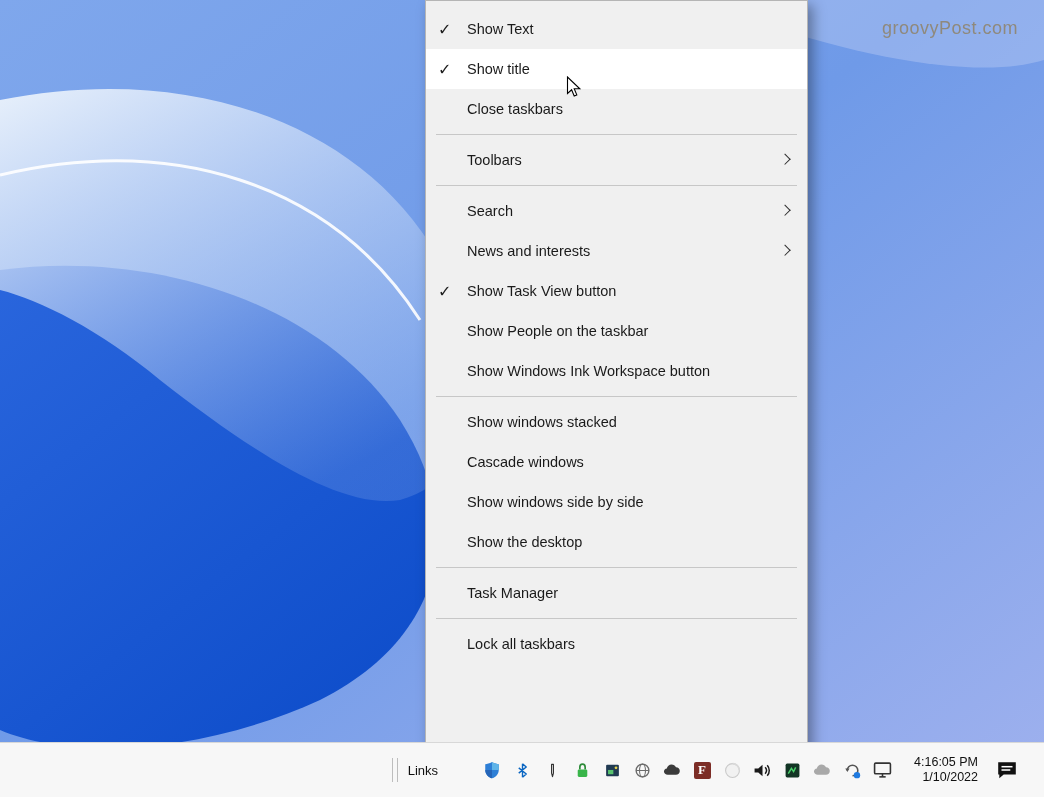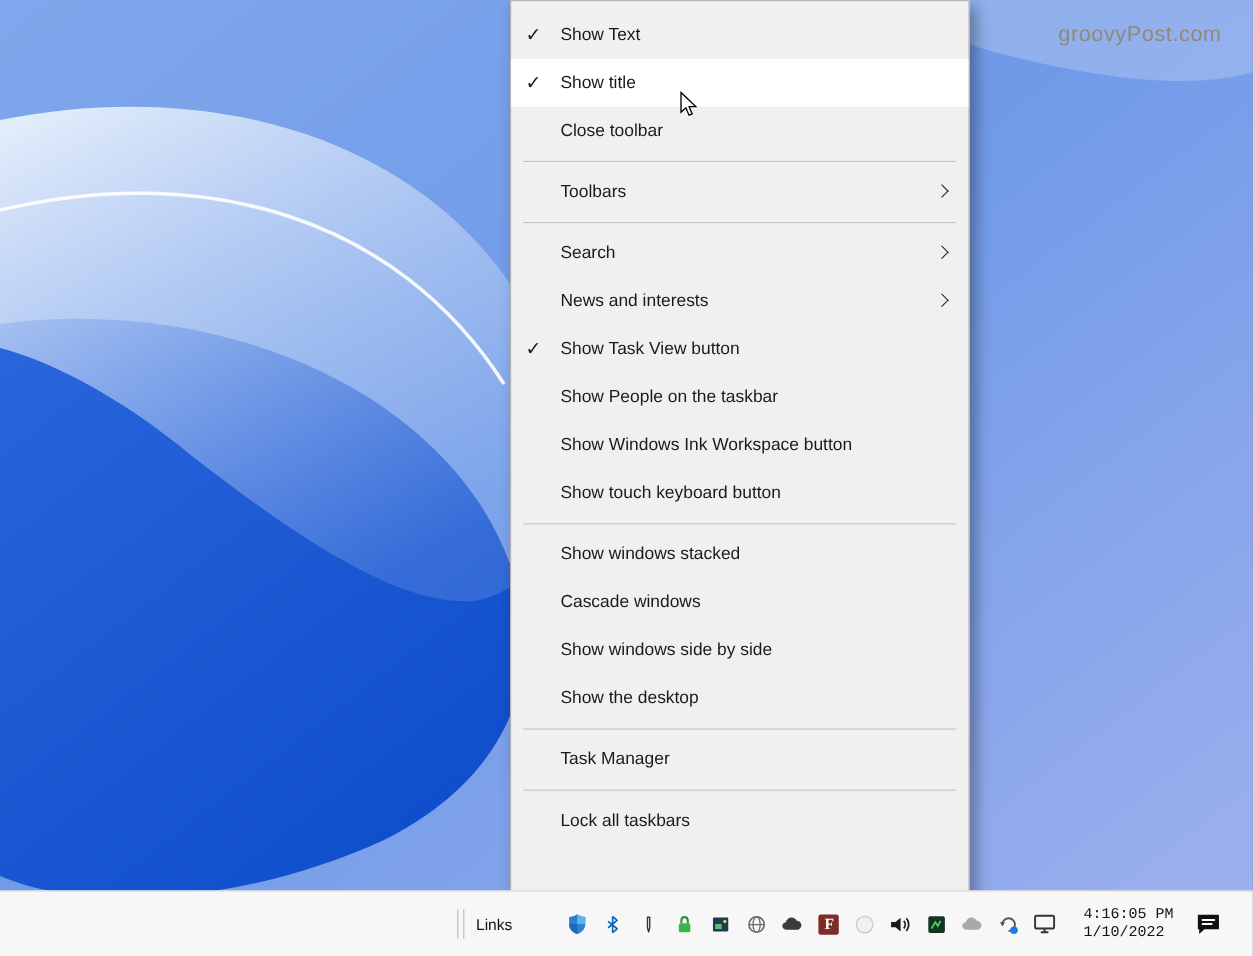--- a/index.html
+++ b/index.html
@@ -63,22 +63,22 @@
     width: 20px; height: 20px;
     display: flex; align-items: center; justify-content: center;
   }
   .f-badge {
     width: 17px; height: 17px; border-radius: 2px;
     background: #7c2d26; color: #fff;
     font-family: "Liberation Serif", serif; font-weight: bold; font-size: 13px;
     display: flex; align-items: center; justify-content: center;
   }
   .clock {
-    text-align: left; margin-left: 16px; padding: 0 6px;
-    line-height: 15px; font-size: 12.5px; font-family: Liberation Mono, monospace;
+    text-align: right; margin-left: 16px; padding: 0 6px;
+    line-height: 15px; font-size: 12.5px;
   }
   .action-center { margin: 0 26px 0 12px; display: flex; align-items: center; }
 
   .cursor { position: absolute; left: 566px; top: 76px; z-index: 30; }
 </style>
 </head>
 <body>
 
 <svg class="wallpaper" viewBox="0 0 1044 797" preserveAspectRatio="none" aria-hidden="true">
   <defs>
@@ -111,21 +111,21 @@
     <span class="mi-check">✓</span>
     <span class="mi-label">Show Text</span>
   </div>
 
   <div class="menu-item highlighted">
     <span class="mi-check">✓</span>
     <span class="mi-label">Show title</span>
   </div>
 
   <div class="menu-item">
-    <span class="mi-label">Close toolbar</span>
+    <span class="mi-label">Close taskbars</span>
   </div>
 
   <div class="menu-sep"></div>
 
   <div class="menu-item">
     <span class="mi-label">Toolbars</span>
     <span class="mi-arrow"></span>
   </div>
 
   <div class="menu-sep"></div>
@@ -146,23 +146,20 @@
   </div>
 
   <div class="menu-item">
     <span class="mi-label">Show People on the taskbar</span>
   </div>
 
   <div class="menu-item">
     <span class="mi-label">Show Windows Ink Workspace button</span>
   </div>
 
-  <div class="menu-item">
-    <span class="mi-label">Show touch keyboard button</span>
-  </div>
 
   <div class="menu-sep"></div>
 
   <div class="menu-item">
     <span class="mi-label">Show windows stacked</span>
   </div>
 
   <div class="menu-item">
     <span class="mi-label">Cascade windows</span>
   </div>

